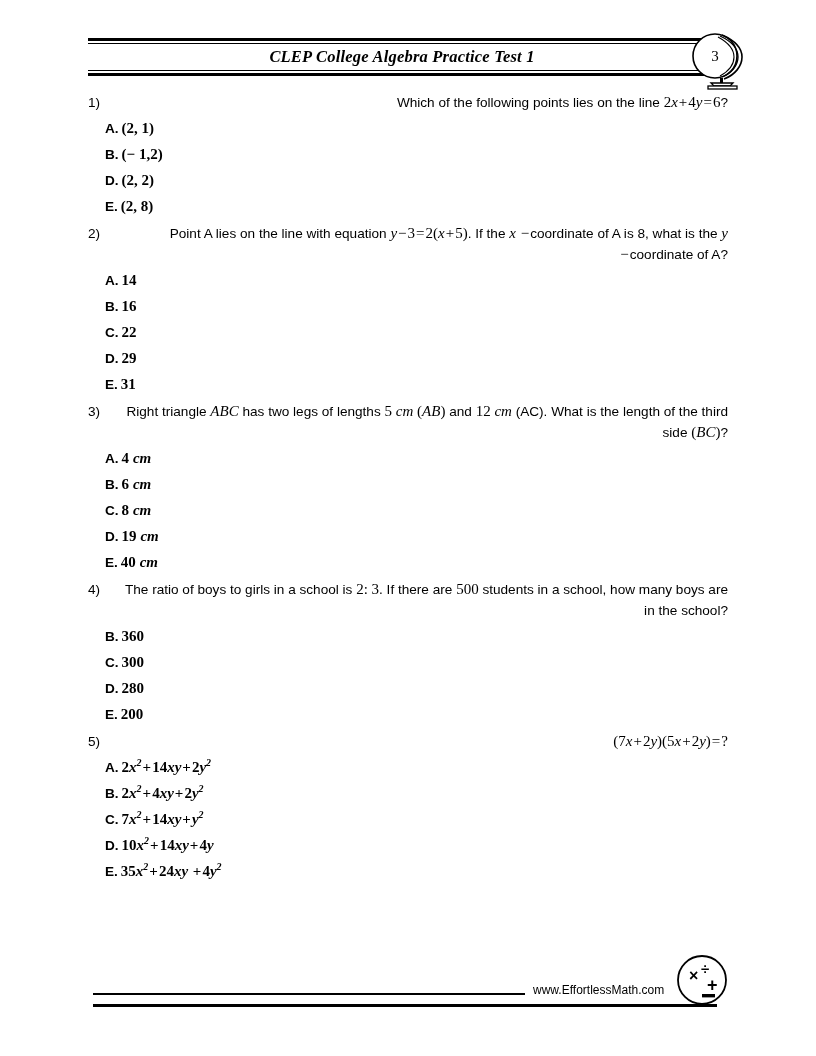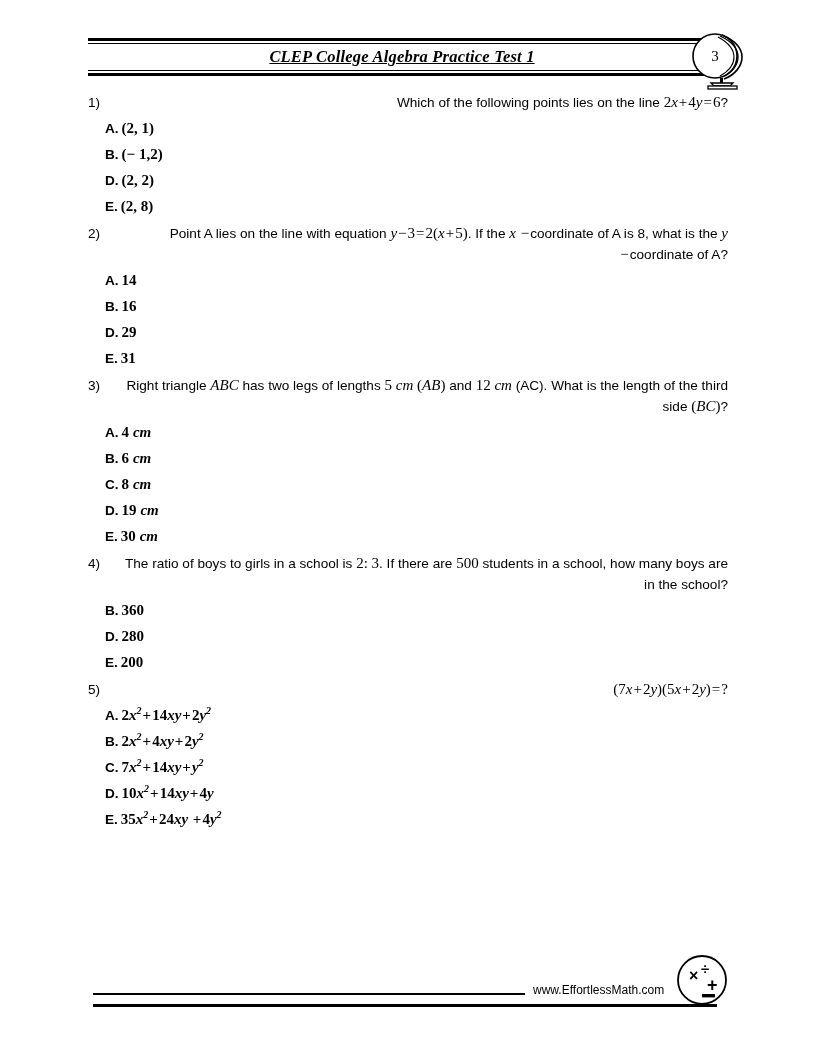--- a/index.html
+++ b/index.html
@@ -17,21 +17,20 @@
     overflow: hidden;
   }
 
   
   .header {
     position: absolute;
     left: 88px;
     top: 38px;
     width: 628px;
     height: 44px;
-    text-decoration: underline;
   }
   .hdr-rule-thick {
     height: 3px;
     background: #000;
     width: 100%;
   }
   .hdr-rule-thin {
     height: 1px;
     background: #000;
     width: 100%;
@@ -228,42 +227,44 @@
       <div class="choice"><span class="c-letter">E.</span><span class="mn">(2, 8)</span></div>
     </div>
 
     <div class="qblock">
       <div class="question">
         <span class="q-num">2)</span>
         <span class="q-text">Point A lies on the line with equation <span class="mi">y</span><span class="mo">−</span><span class="mn">3</span><span class="mo">=</span><span class="mn">2(</span><span class="mi">x</span><span class="mo">+</span><span class="mn">5)</span>. If the <span class="mi">x</span> <span class="mo">−</span>coordinate of A is 8, what is the <span class="mi">y</span> <span class="mo">−</span>coordinate of A?</span>
       </div>
       <div class="choice"><span class="c-letter">A.</span><span class="mn">14</span></div>
       <div class="choice"><span class="c-letter">B.</span><span class="mn">16</span></div>
+      <div class="choice"><span class="c-letter">C.</span><span class="mn">22</span></div>
       <div class="choice"><span class="c-letter">D.</span><span class="mn">29</span></div>
       <div class="choice"><span class="c-letter">E.</span><span class="mn">31</span></div>
     </div>
 
     <div class="qblock">
       <div class="question">
         <span class="q-num">3)</span>
         <span class="q-text">Right triangle <span class="mi">ABC</span> has two legs of lengths <span class="mn">5</span> <span class="mi">cm</span> <span class="mn">(</span><span class="mi">AB</span><span class="mn">)</span> and <span class="mn">12</span> <span class="mi">cm</span> (AC). What is the length of the third side <span class="mn">(</span><span class="mi">BC</span><span class="mn">)</span>?</span>
       </div>
       <div class="choice"><span class="c-letter">A.</span><span class="mn">4</span> <span class="mi">cm</span></div>
       <div class="choice"><span class="c-letter">B.</span><span class="mn">6</span> <span class="mi">cm</span></div>
       <div class="choice"><span class="c-letter">C.</span><span class="mn">8</span> <span class="mi">cm</span></div>
       <div class="choice"><span class="c-letter">D.</span><span class="mn">19</span> <span class="mi">cm</span></div>
-      <div class="choice"><span class="c-letter">E.</span><span class="mn">30</span> <span class="mi">cm</span></div>
+      <div class="choice"><span class="c-letter">E.</span><span class="mn">40</span> <span class="mi">cm</span></div>
     </div>
 
     <div class="qblock">
       <div class="question">
         <span class="q-num">4)</span>
         <span class="q-text">The ratio of boys to girls in a school is <span class="mn">2: 3</span>. If there are <span class="mn">500</span> students in a school, how many boys are in the school?</span>
       </div>
       <div class="choice"><span class="c-letter">B.</span><span class="mn">360</span></div>
+      <div class="choice"><span class="c-letter">C.</span><span class="mn">300</span></div>
       <div class="choice"><span class="c-letter">D.</span><span class="mn">280</span></div>
       <div class="choice"><span class="c-letter">E.</span><span class="mn">200</span></div>
     </div>
 
     <div class="qblock">
       <div class="question">
         <span class="q-num">5)</span>
         <span class="q-text">&nbsp;<span class="mn">(</span><span class="mn">7</span><span class="mi">x</span><span class="mo">+</span><span class="mn">2</span><span class="mi">y</span><span class="mn">)(</span><span class="mn">5</span><span class="mi">x</span><span class="mo">+</span><span class="mn">2</span><span class="mi">y</span><span class="mn">)</span><span class="mo">=</span><span class="mn">?</span></span>
       </div>
       <div class="choice"><span class="c-letter">A.</span><span class="mn">2</span><span class="mi">x</span><sup class="exp">2</sup><span class="mo">+</span><span class="mn">14</span><span class="mi">xy</span><span class="mo">+</span><span class="mn">2</span><span class="mi">y</span><sup class="exp">2</sup></div>

